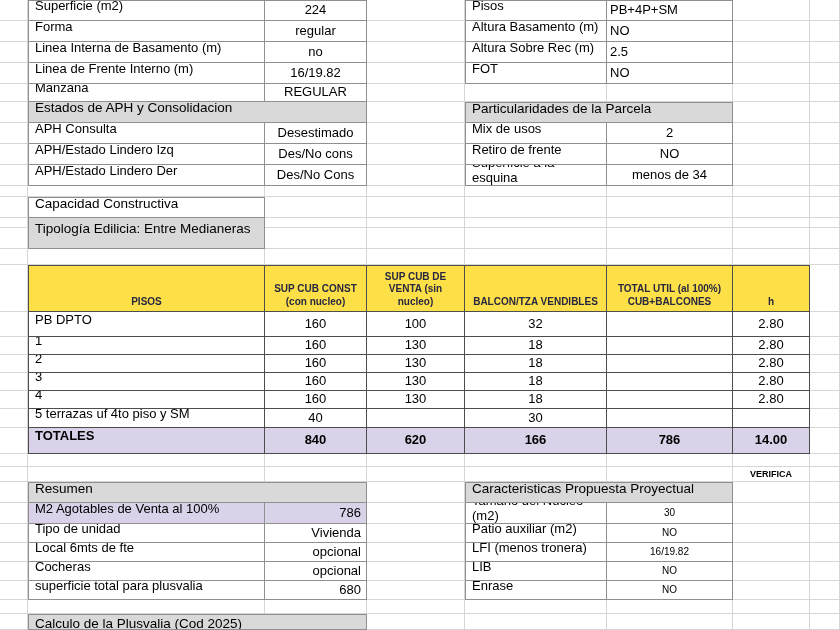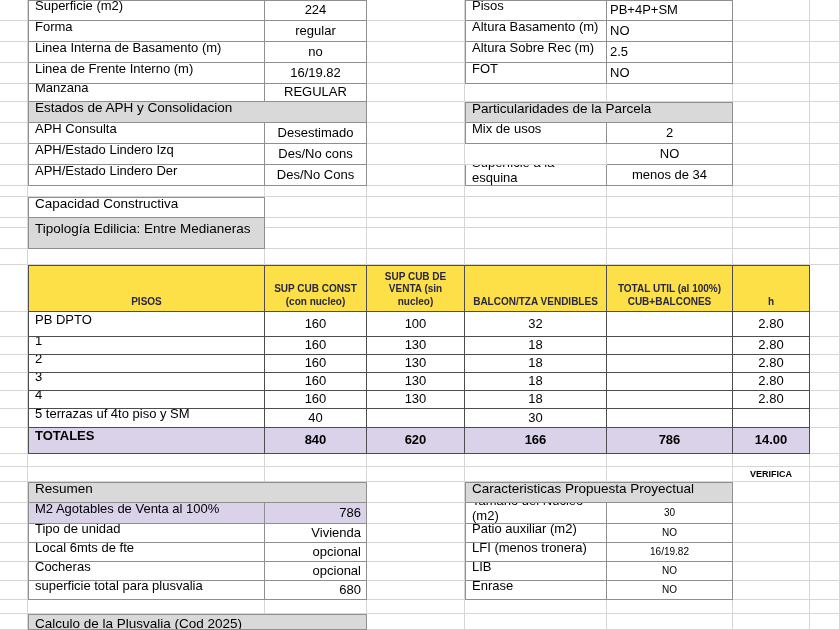--- a/index.html
+++ b/index.html
@@ -331,20 +331,21 @@
   <div class="c lb bd bl" style="grid-area:7/2">APH Consulta</div>
   <div class="c lb bd bl" style="grid-area:8/2">APH/Estado Lindero Izq</div>
   <div class="c vc bd" style="grid-area:7/3">Desestimado</div>
   <div class="c vc bd" style="grid-area:8/3">Des/No cons</div>
   <div class="c lb bd bl" style="grid-area:9/2">APH/Estado Lindero Der</div>
   <div class="c vc bd" style="grid-area:9/3">Des/No Cons</div>
 
   <div class="c lb sec bd bl bt" style="grid-area:6/5/7/7">Particularidades de la Parcela</div>
   <div class="c lb bd bl" style="grid-area:7/5">Mix de usos</div>
   <div class="c vc bd" style="grid-area:7/6">2</div>
+  <div class="c lb bd bl" style="grid-area:8/5">Retiro de frente</div>
   <div class="c vc bd" style="grid-area:8/6">NO</div>
   <div class="c lb bd bl" style="grid-area:9/5">Superficie a la esquina</div>
   <div class="c vc bd" style="grid-area:9/6">menos de 34</div>
 
   <div class="c lb bd bl bt" style="grid-area:11/2;font-size:13.5px">Capacidad Constructiva</div>
   <div class="c lb sec bd bl" style="grid-area:12/2/14/3">Tipología Edilicia: Entre Medianeras</div>
 
   <div class="c hdr tb tbl tbt" style="grid-area:15/2">PISOS</div>
   <div class="c hdr tb tbt" style="grid-area:15/3">SUP CUB CONST
 (con nucleo)</div>

